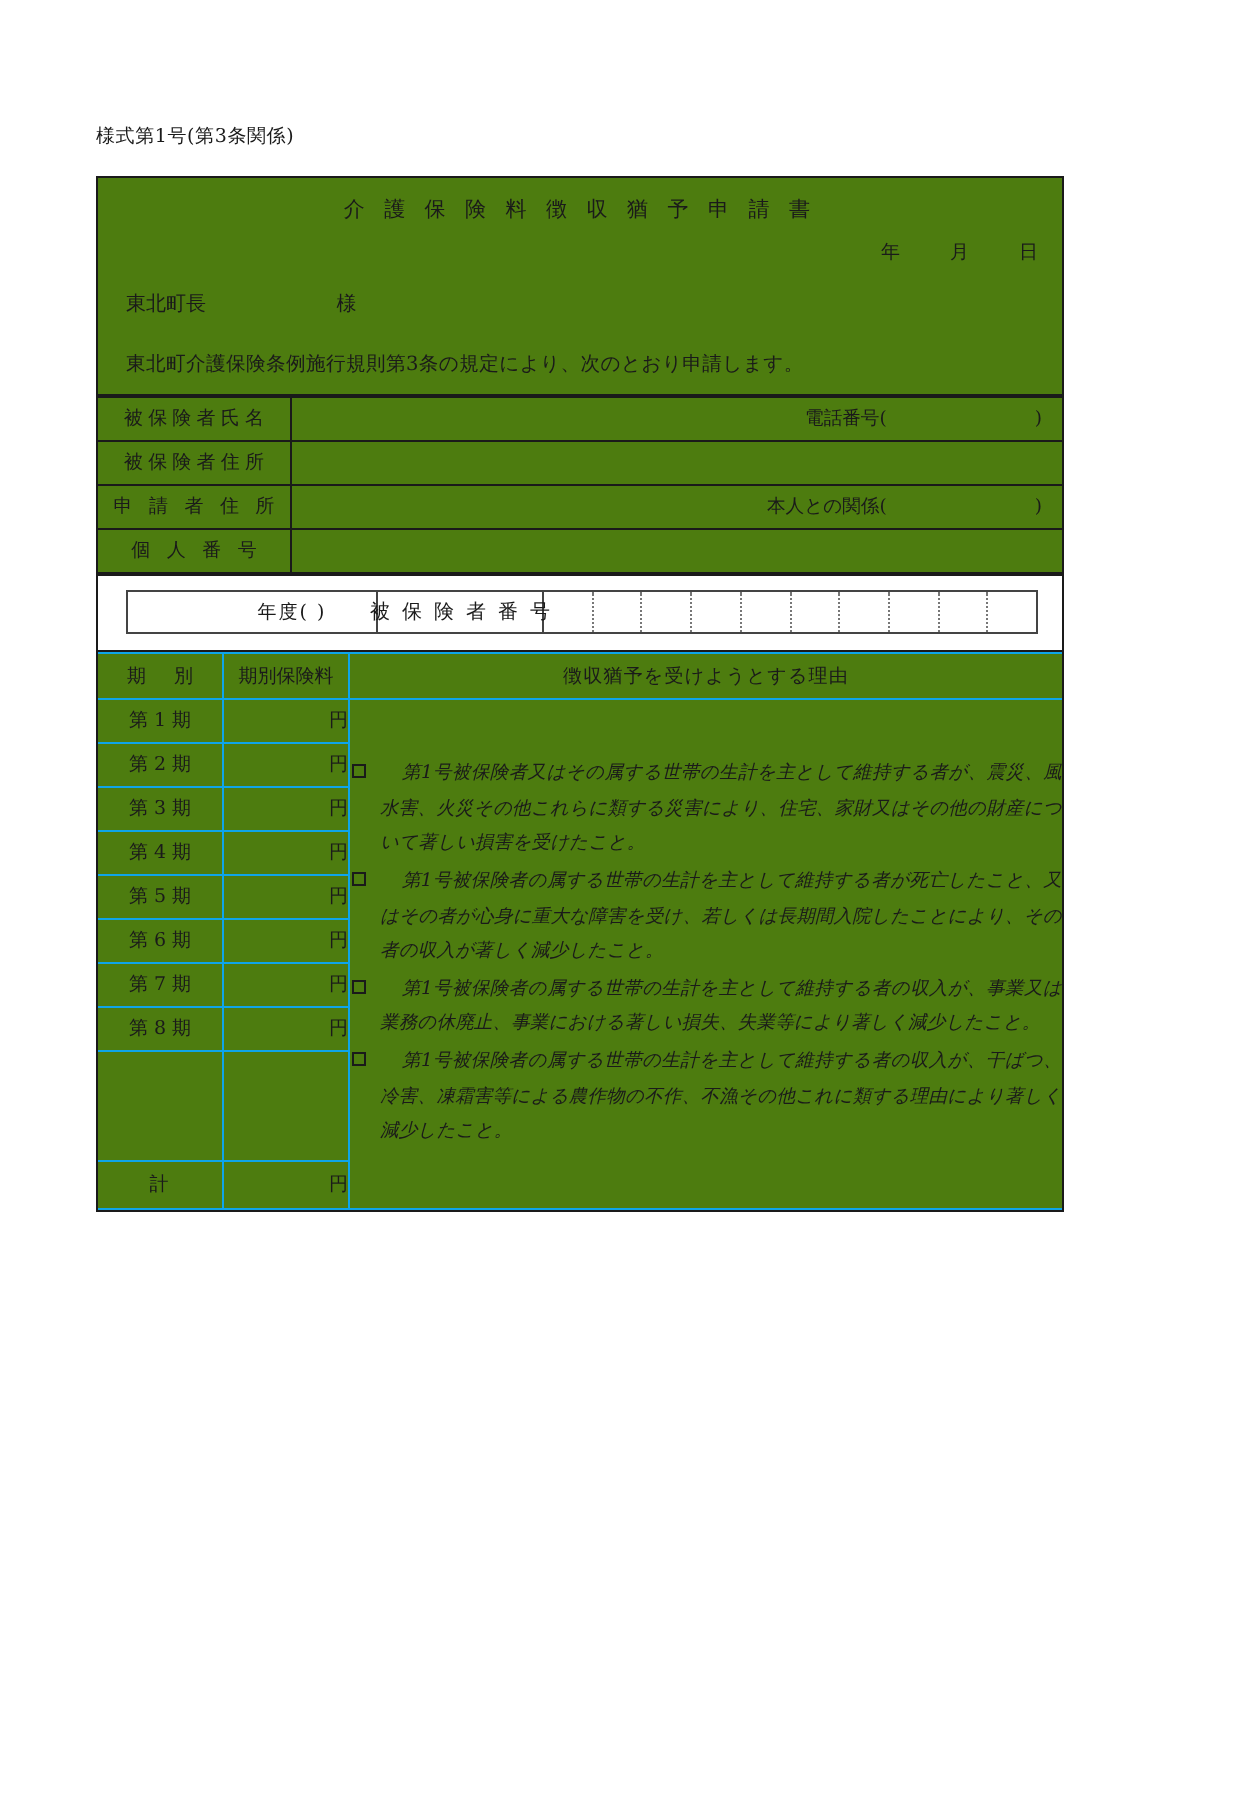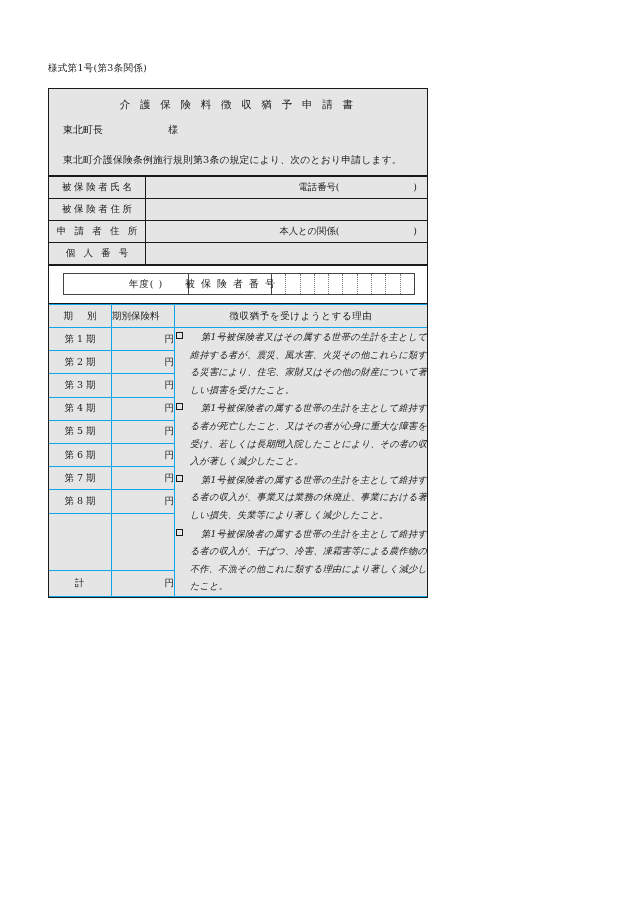--- a/index.html
+++ b/index.html
@@ -31,24 +31,24 @@
     font-size: 9.5px;
     letter-spacing: 0.3px;
     white-space: nowrap;
   }
 
   
   .frame {
     position: absolute;
     left: 48px;
     top: 88px;
-    width: 380px;
+    width: 484px;
     border: 1.6px solid #1a1a1a;
     box-sizing: border-box;
-    background: #e5e5e5;
+    background: #4d7c0f;
   }
 
   
   .title-row {
     height: 28px;
     position: relative;
   }
   .doc-title {
     position: absolute;
     left: 0; right: 0;
@@ -269,20 +269,27 @@
 <div class="page">
 
   <div class="form-no">様式第1号(第3条関係)</div>
 
   <div class="frame">
 
     <div class="title-row">
       <div class="doc-title">介 護 保 険 料 徴 収 猶 予 申 請 書</div>
     </div>
 
+    <div class="date-row">
+      <div class="date-line">
+        <span>年</span>
+        <span>月</span>
+        <span>日</span>
+      </div>
+    </div>
 
     <div class="addressee-row">
       <div class="addressee">
         <span>東北町長</span>
         <span class="sama">様</span>
       </div>
     </div>
 
     <div class="statement-row">
       <div class="statement">東北町介護保険条例施行規則第3条の規定により、次のとおり申請します。</div>
@@ -335,21 +342,21 @@
         </div>
       </div>
     </div>
 
     <table class="ptbl">
       <tbody>
           <tr class="hdr">
         <td class="col-period h-period">
           <span>期</span><span class="sp"></span><span>別</span>
         </td>
-        <td class="col-fee" style="text-align:left;padding-right:0;">期別保険料</td>
+        <td class="col-fee" style="text-align:center;padding-right:0;">期別保険料</td>
         <td class="h-reason">徴収猶予を受けようとする理由</td>
       </tr>
 
       <tr>
         <td class="col-period">第 1 期</td>
         <td class="col-fee">円</td>
         <td class="reason-cell" rowspan="11">
           <div class="reason-item">
             <span class="cb"></span>
             <span class="rtext">第1号被保険者又はその属する世帯の生計を主として維持する者が、震災、風水害、火災その他これらに類する災害により、住宅、家財又はその他の財産について著しい損害を受けたこと。</span>

